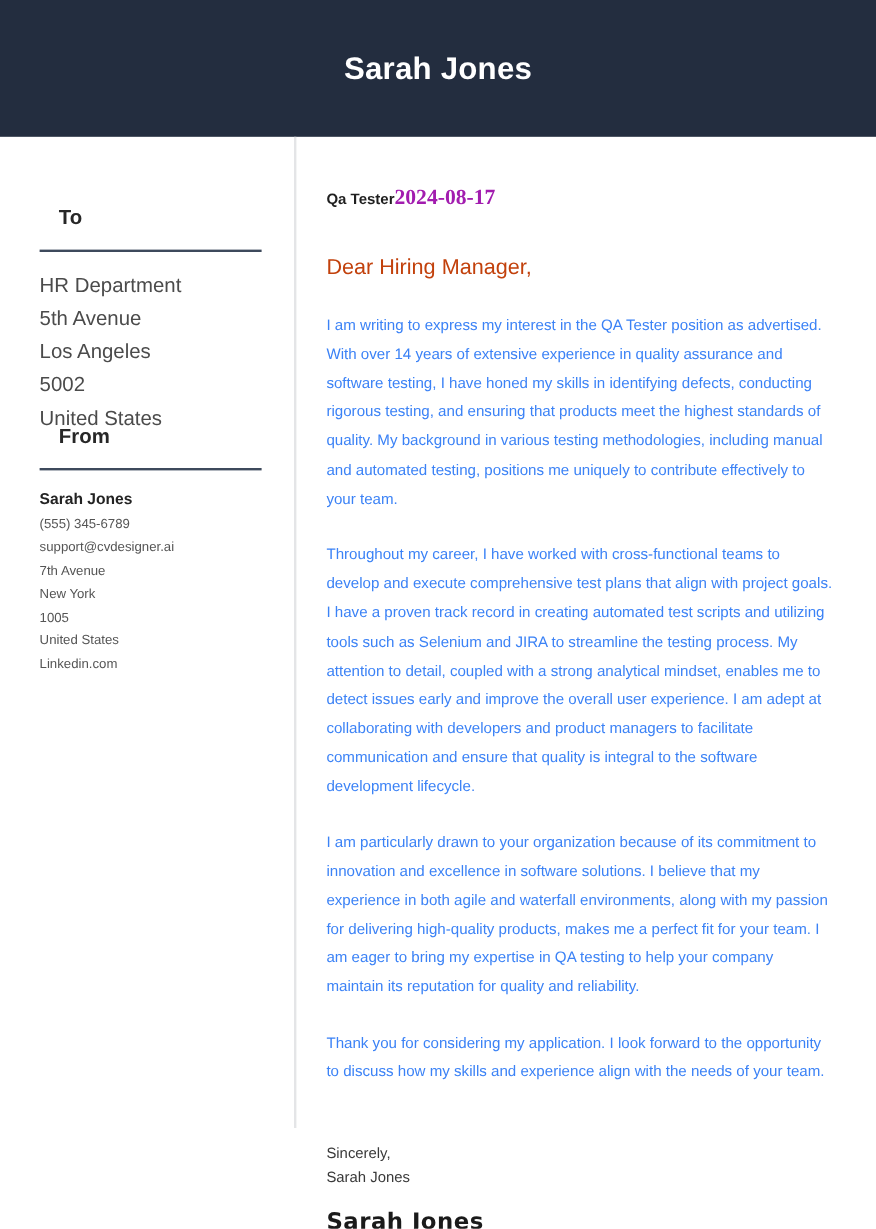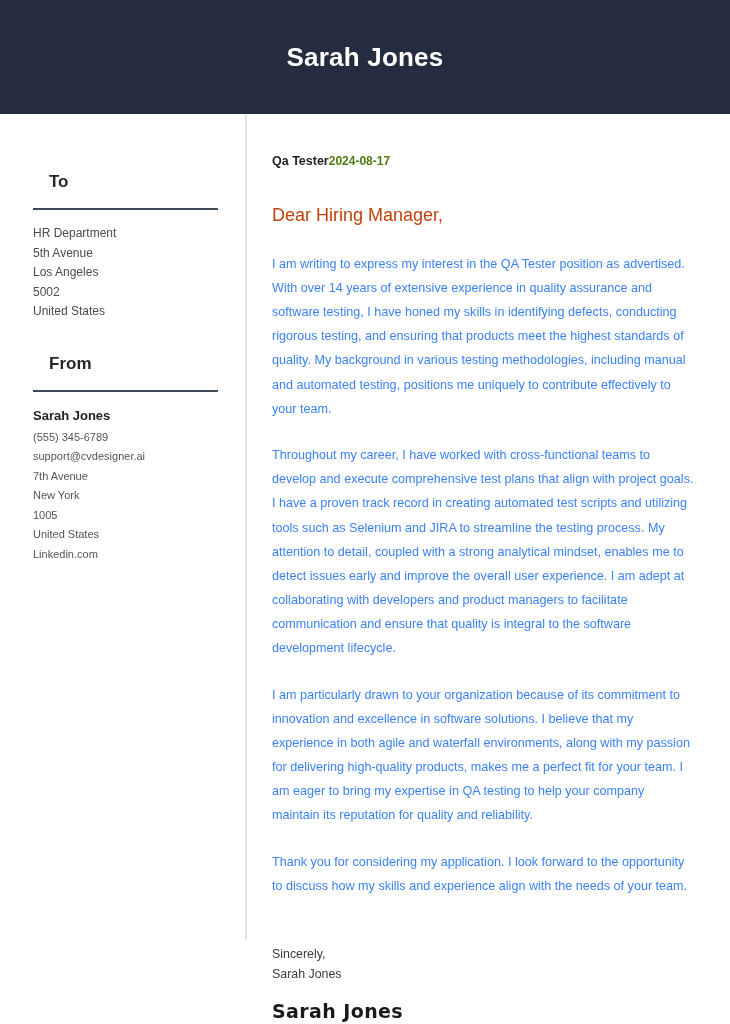--- a/index.html
+++ b/index.html
@@ -83,21 +83,21 @@
     margin: 9px 0 14px 0;
   }
   .side-name {
     font-size: 13px;
     font-weight: bold;
     color: #232323;
     line-height: 1.55;
     margin-bottom: 1px;
   }
   .side-line {
-    font-size: 12px;
+    font-size: 17px;
     color: #4b4b4b;
     line-height: 1.62;
   }
   .side-line-sm {
     font-size: 11px;
     color: #555555;
     line-height: 1.78;
   }
   .block-to { position: absolute; left: 0; top: 42px; }
   .block-from { position: absolute; left: 0; top: 224px; }
@@ -113,23 +113,24 @@
     display: flex;
     align-items: baseline;
     margin-top: 40px;
   }
   .job-title {
     font-size: 12.5px;
     font-weight: bold;
     color: #1f1f1f;
   }
   .letter-date {
-    font-size: 12px;
-    font-weight: bold;
-    color: #4d7c0f;
+    font-size: 18px;
+    font-weight: bold;
+    color: #a21caf;
+    font-family: Liberation Serif, serif;
   }
   .salutation {
     font-size: 18px;
     color: #c2410c;
     margin-top: 33px;
     line-height: 1.6;
   }
   .para {
     font-size: 12.6px;
     color: #3b82f6;

